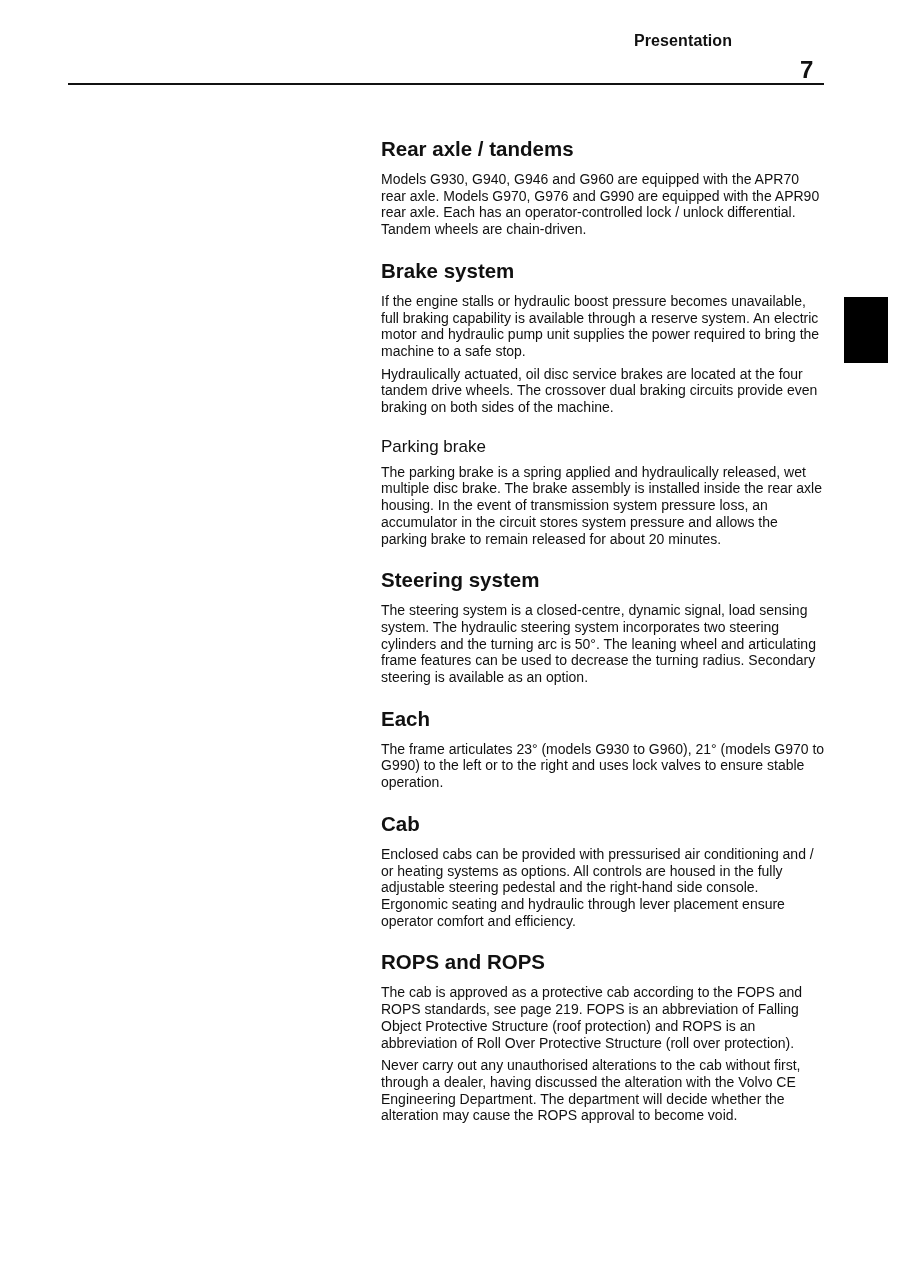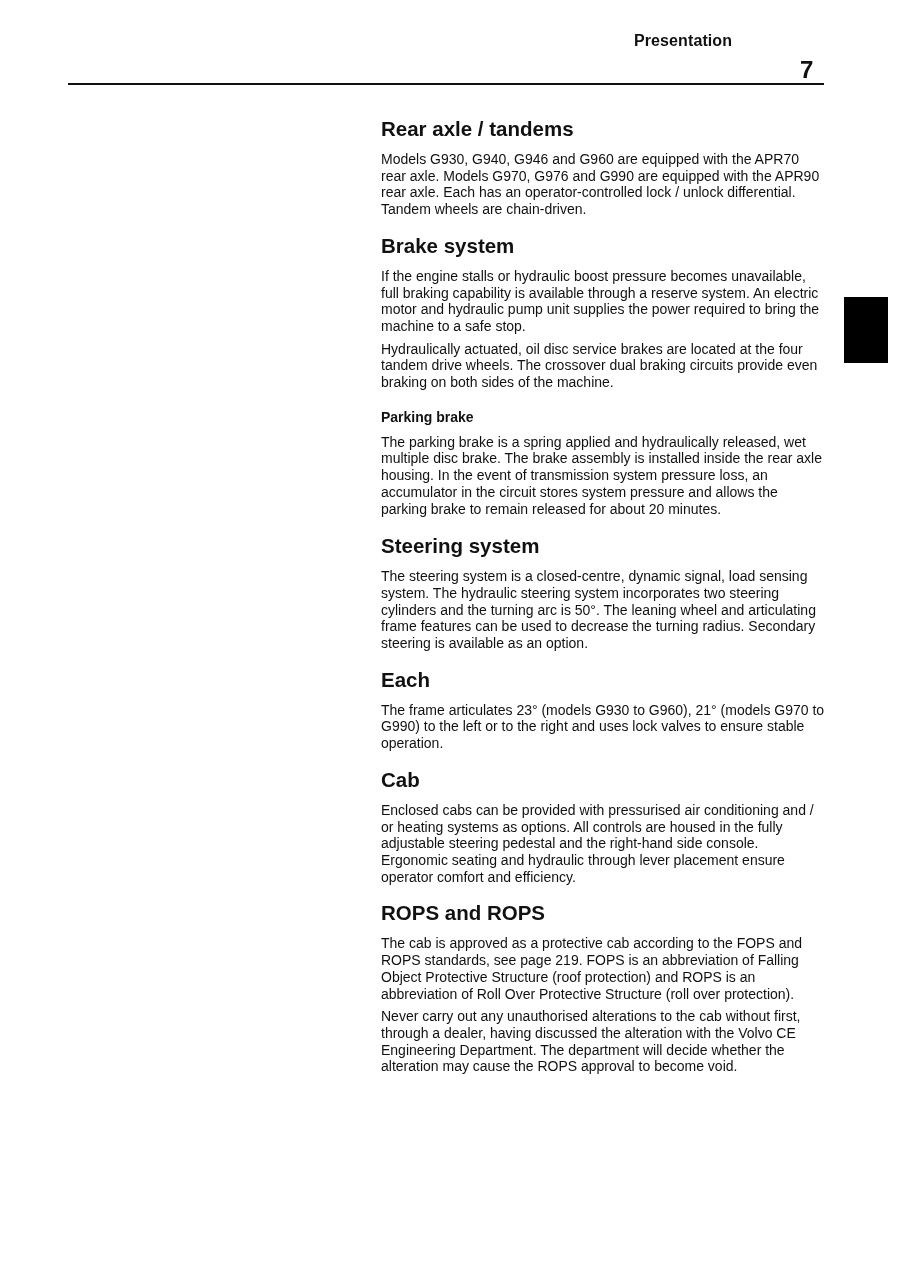--- a/index.html
+++ b/index.html
@@ -23,27 +23,27 @@
       position: absolute; left: 844px; top: 297px; width: 44px; height: 66px;
       background: #000;
     }
     .content {
       position: absolute; left: 381px; top: 116px; width: 445px;
     }
     .h1 {
       font-size: 20.5px; font-weight: bold; margin: 0 0 9px 0; line-height: 26px;
     }
     .h2 {
-      font-size: 14px; font-weight: bold; margin: 0 0 6px 0; line-height: 22px;
+      font-size: 17px; font-weight: normal; margin: 0 0 6px 0; line-height: 22px;
     }
     .p {
       font-size: 14px; line-height: 16.7px; margin: 0 0 6px 0;
       hyphens: manual;
     }
-    .section { margin-bottom: 15px; }
+    .section { margin-bottom: 15px; margin-top: 20px; }
     .sub { margin-bottom: 16px; }
   </style>
 </head>
 <body>
 
 <div class="header-title">Presentation</div>
 <div class="page-number">7</div>
 <div class="header-rule"></div>
 <div class="section-tab"></div>
 

